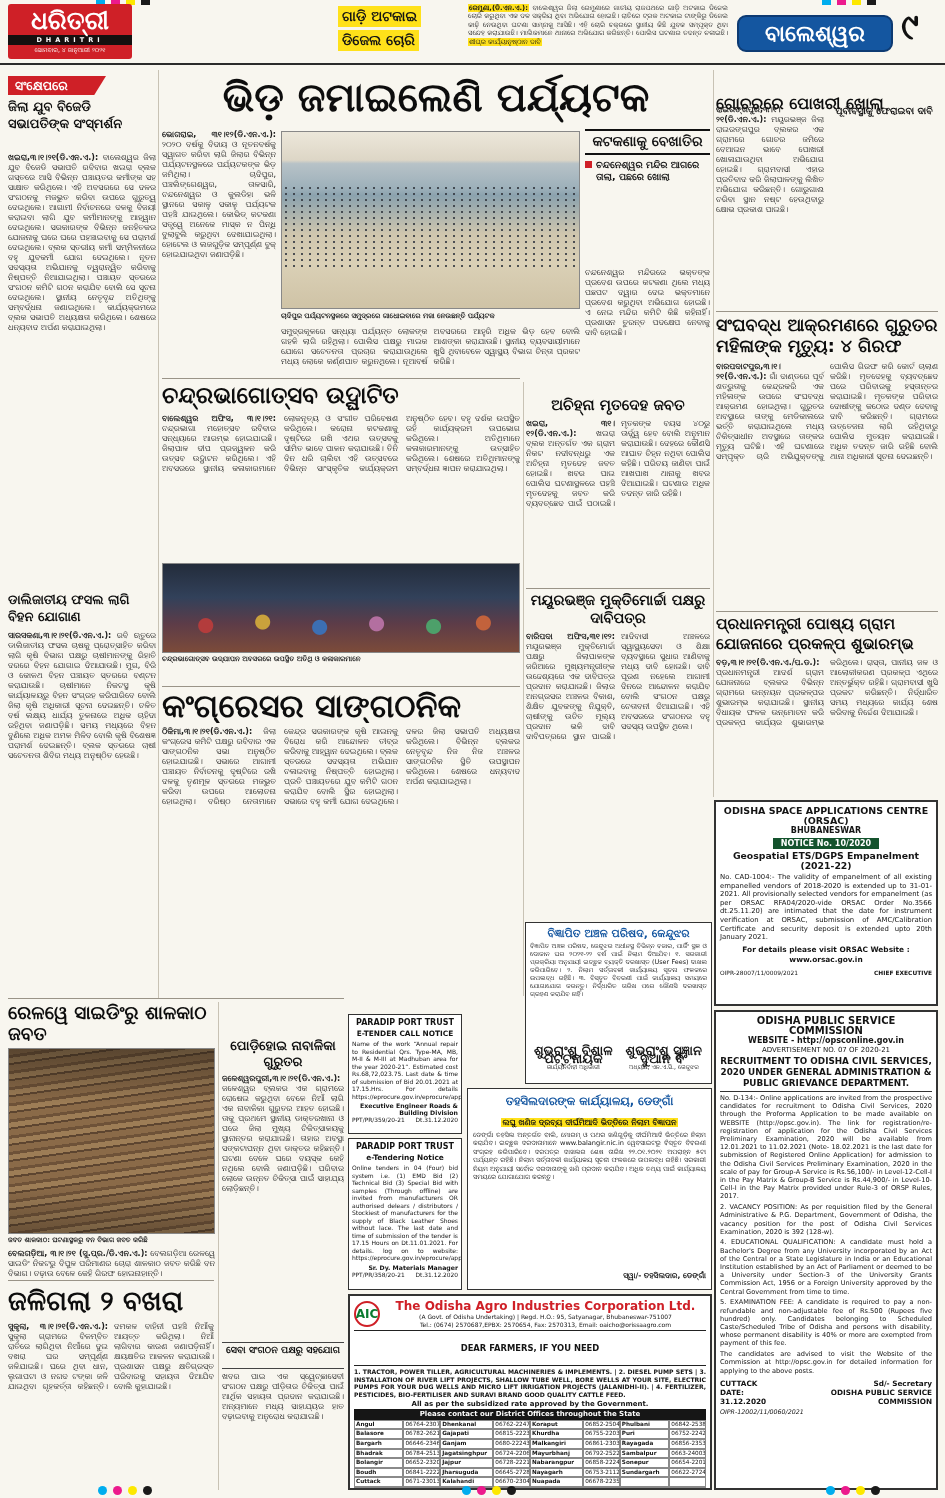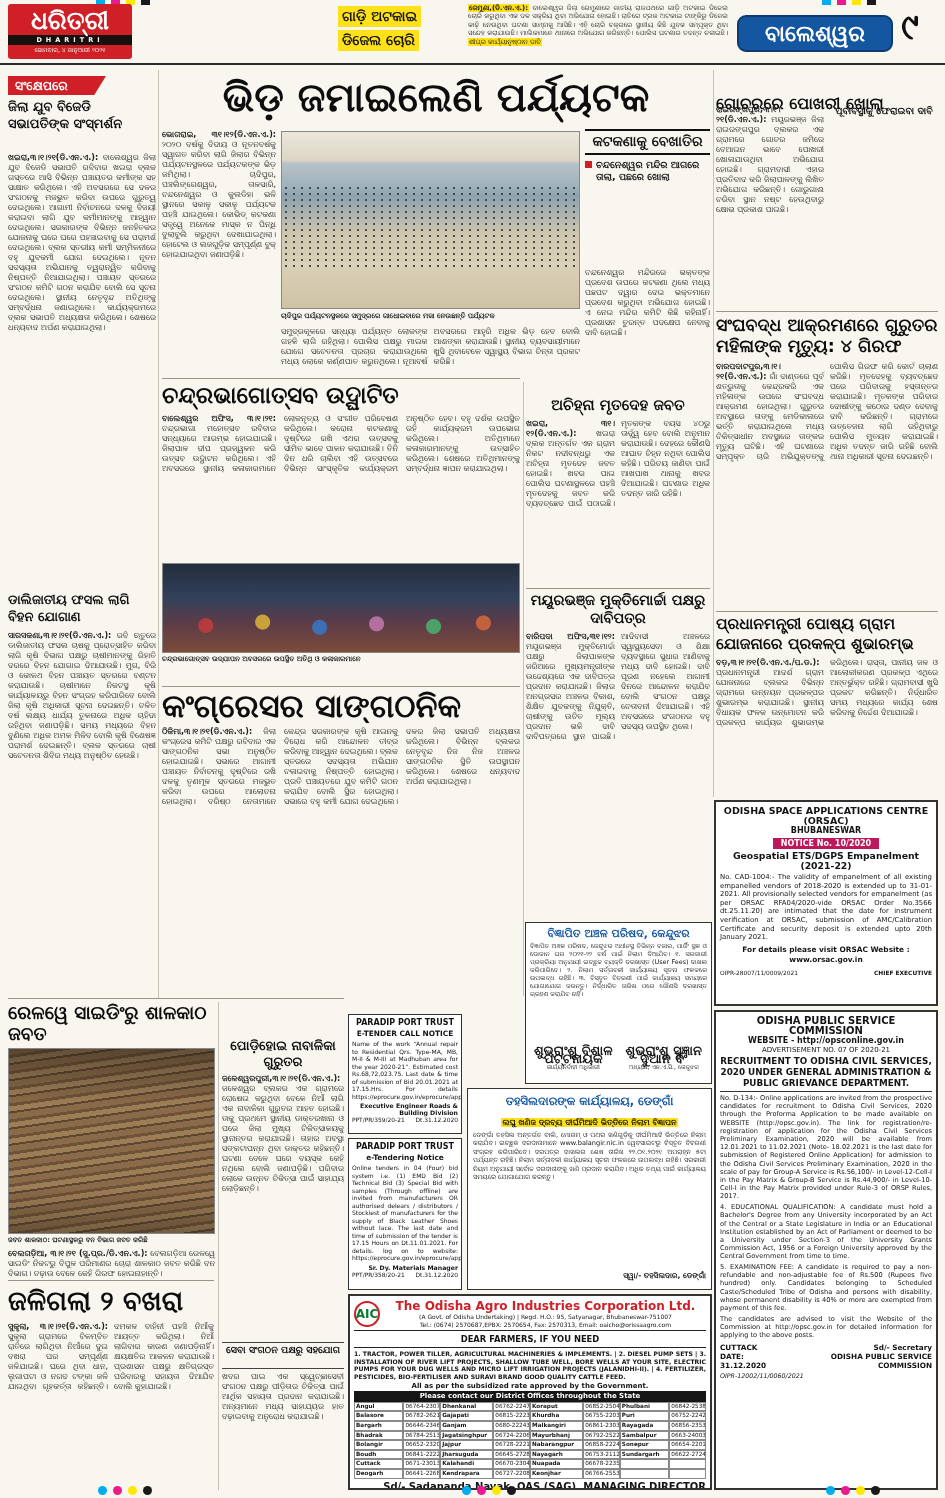--- a/index.html
+++ b/index.html
@@ -51,34 +51,34 @@
   .photo-wood{background:repeating-linear-gradient(172deg,#8a6a48 0 6px,#6e5238 6px 9px,#9d7d56 9px 14px,#5d4530 14px 16px);}
   .photo-wood:after{content:"";position:absolute;inset:0;background:linear-gradient(180deg,rgba(30,25,18,.45),transparent 30%,transparent 75%,rgba(30,25,18,.3));}
   
   .notice{position:absolute;background:#fff;border:1.5px solid #333;padding:4px;overflow:hidden;}
   .notice-blue-title{color:#1456a0;font-weight:bold;text-align:center;}
   .n-org{font-size:8px;font-weight:bold;text-align:center;line-height:10px;}
   .n-type{font-size:7.4px;font-weight:bold;text-align:center;line-height:9px;margin:1px 0 2px;}
   .n-body{font-size:6px;line-height:7.5px;text-align:justify;}
   .n-sign{font-size:6.2px;font-weight:bold;text-align:right;margin-top:2px;}
   .n-ref{font-size:5.9px;line-height:7px;display:flex;justify-content:space-between;margin-top:1px;}
-  .orsac-band{background:#be185d;color:#fff;display:block;width:max-content;margin:2px auto;
+  .orsac-band{background:#14532d;color:#fff;display:block;width:max-content;margin:2px auto;
               font-size:8px;font-weight:bold;padding:1px 8px;}
   .opsc-p{font-size:6.6px;line-height:8.2px;text-align:justify;margin-bottom:2.5px;}
   .sig-grid{display:grid;grid-template-columns:1fr 1fr;gap:4px;margin-top:3px;text-align:center;}
   .sig-grid b{font-size:13px;line-height:8px;display:block;}
   .sig-grid span{font-size:6.1px;line-height:7.5px;display:block;}
   
   .agro-head{display:flex;gap:5px;align-items:center;}
   .agro-logo{flex:0 0 auto;width:26px;height:26px;border:2px solid #cf2027;border-radius:50%;
              display:flex;align-items:center;justify-content:center;font-size:12px;font-weight:bold;color:#0a7a2f;}
   .agro-name{font-size:12px;font-weight:bold;color:#cf2027;line-height:13px;}
   .agro-sub{font-size:6px;line-height:7.5px;text-align:center;}
   .agro-dear{font-size:8.4px;font-weight:bold;text-align:center;border-top:1.5px solid #222;border-bottom:1.5px solid #222;
-             padding:3px 0;margin:2px 0;}
+             padding:12px 0;margin:2px 0;}
   .agro-items{font-size:6.1px;line-height:7.7px;font-weight:bold;text-align:justify;}
   .agro-subsidy{font-size:7px;font-weight:bold;text-align:center;margin:1px 0;}
   .agro-band{background:#161616;color:#fff;font-size:7px;font-weight:bold;text-align:center;padding:1.5px 0;}
   .dist-row{display:grid;grid-template-columns:1.35fr 1fr 1.45fr 1fr 1.45fr 1fr 1.35fr 1fr;}
   .dist-row span{font-size:5.7px;line-height:7.6px;border:0.5px solid #8a8a8a;padding:0 1px;white-space:nowrap;overflow:hidden;}
   .dist-row .dn{font-weight:bold;}
   .agro-sign{font-size:10px;font-weight:bold;text-align:right;margin-top:2px;}
   
   .regmarks{position:absolute;display:flex;gap:6px;}
   .regmarks i{width:9px;height:9px;border-radius:50%;display:block;}
@@ -294,20 +294,21 @@
 
 <div class="notice" style="left:714px;top:1010px;width:224px;height:480px;border-width:2px;">
   <div class="n-org" style="font-size:10px;">ODISHA PUBLIC SERVICE COMMISSION</div>
   <div class="n-org" style="font-size:8px;">WEBSITE - http://opsconline.gov.in</div>
   <div style="font-size:7px;text-align:center;">ADVERTISEMENT NO. 07 OF 2020-21</div>
   <div class="n-org" style="font-size:8.8px;line-height:11px;margin:2px 0;">RECRUITMENT TO ODISHA CIVIL SERVICES, 2020 UNDER GENERAL ADMINISTRATION &amp; PUBLIC GRIEVANCE DEPARTMENT.</div>
   <div style="border-top:1px solid #333;margin:2px 0;"></div>
   <div>
 
   <p class="opsc-p">No. D-134:- Online applications are invited from the prospective candidates for recruitment to Odisha Civil Services, 2020 through the Proforma Application to be made available on WEBSITE (http://opsc.gov.in). The link for registration/re-registration of application for the Odisha Civil Services Preliminary Examination, 2020 will be available from 12.01.2021 to 11.02.2021 (Note- 18.02.2021 is the last date for submission of Registered Online Application) for admission to the Odisha Civil Services Preliminary Examination, 2020 in the scale of pay for Group-A Service is Rs.56,100/- in Level-12-Cell-I in the Pay Matrix &amp; Group-B Service is Rs.44,900/- in Level-10-Cell-I in the Pay Matrix provided under Rule-3 of ORSP Rules, 2017.</p>
+      <p class="opsc-p">2. VACANCY POSITION: As per requisition filed by the General Administrative &amp; P.G. Department, Government of Odisha, the vacancy position for the post of Odisha Civil Services Examination, 2020 is 392 (128-w).</p>
       <p class="opsc-p">4. EDUCATIONAL QUALIFICATION: A candidate must hold a Bachelor's Degree from any University incorporated by an Act of the Central or a State Legislature in India or an Educational Institution established by an Act of Parliament or deemed to be a University under Section-3 of the University Grants Commission Act, 1956 or a Foreign University approved by the Central Government from time to time.</p>
       <p class="opsc-p">5. EXAMINATION FEE: A candidate is required to pay a non-refundable and non-adjustable fee of Rs.500 (Rupees five hundred) only. Candidates belonging to Scheduled Caste/Scheduled Tribe of Odisha and persons with disability, whose permanent disability is 40% or more are exempted from payment of this fee.</p>
       <p class="opsc-p">The candidates are advised to visit the Website of the Commission at http://opsc.gov.in for detailed information for applying to the above posts.</p>
     </div>
   <div style="display:flex;justify-content:space-between;margin-top:4px;font-size:7.3px;font-weight:bold;">
     <div>
       <div>CUTTACK</div>
       <div>DATE: 31.12.2020</div>
     </div>
     <div style="text-align:right;">

